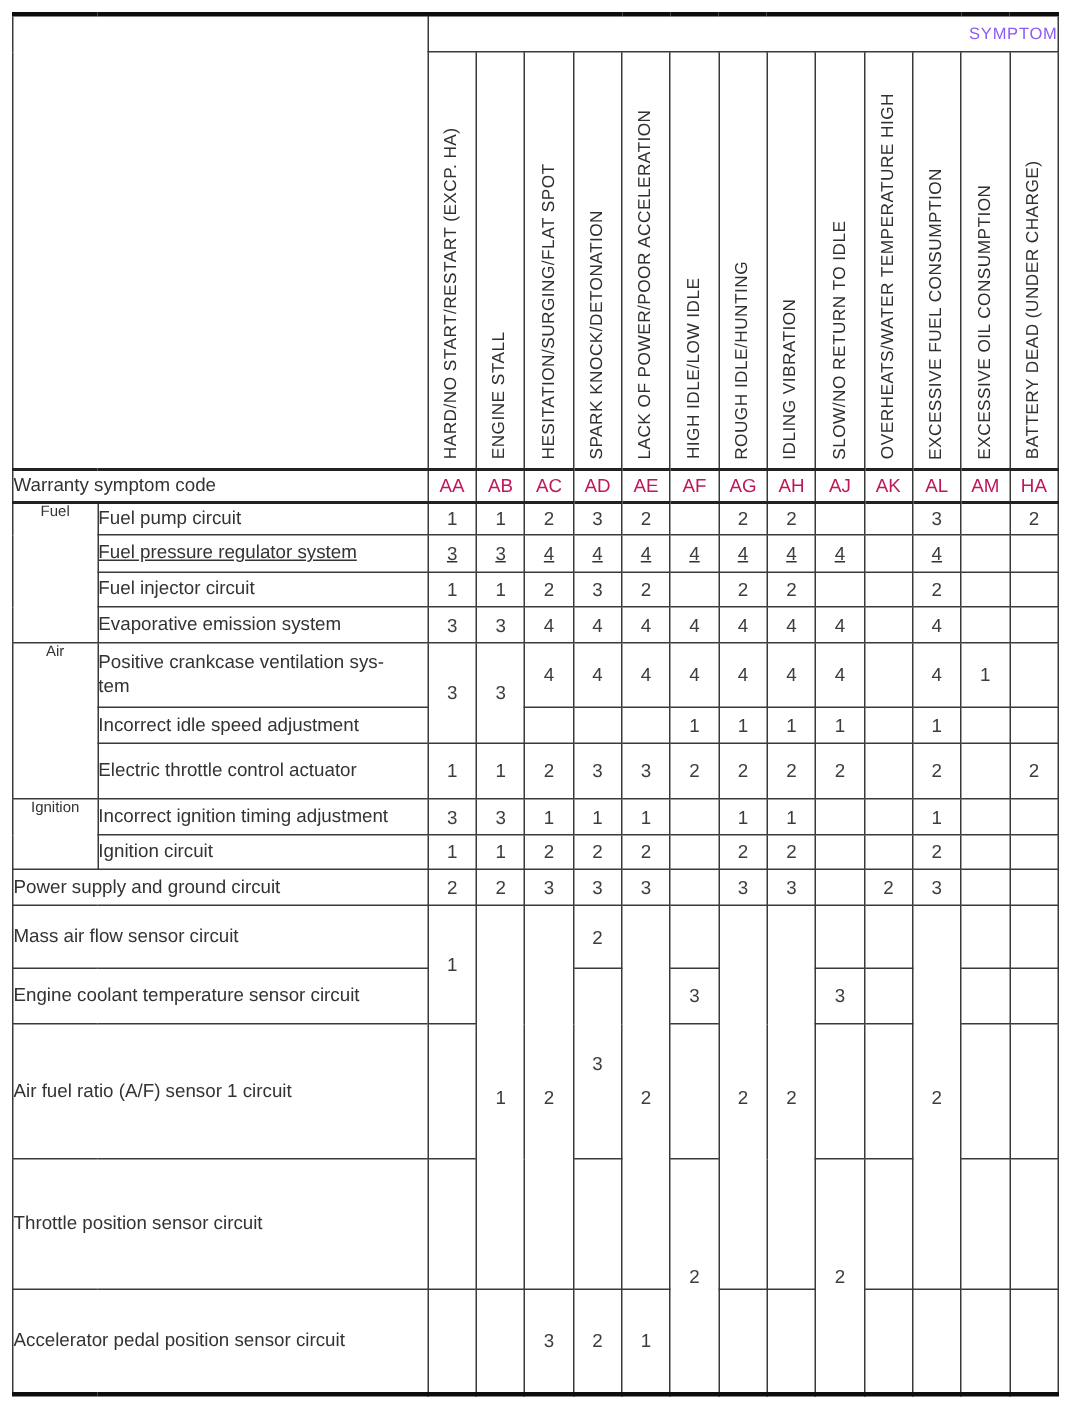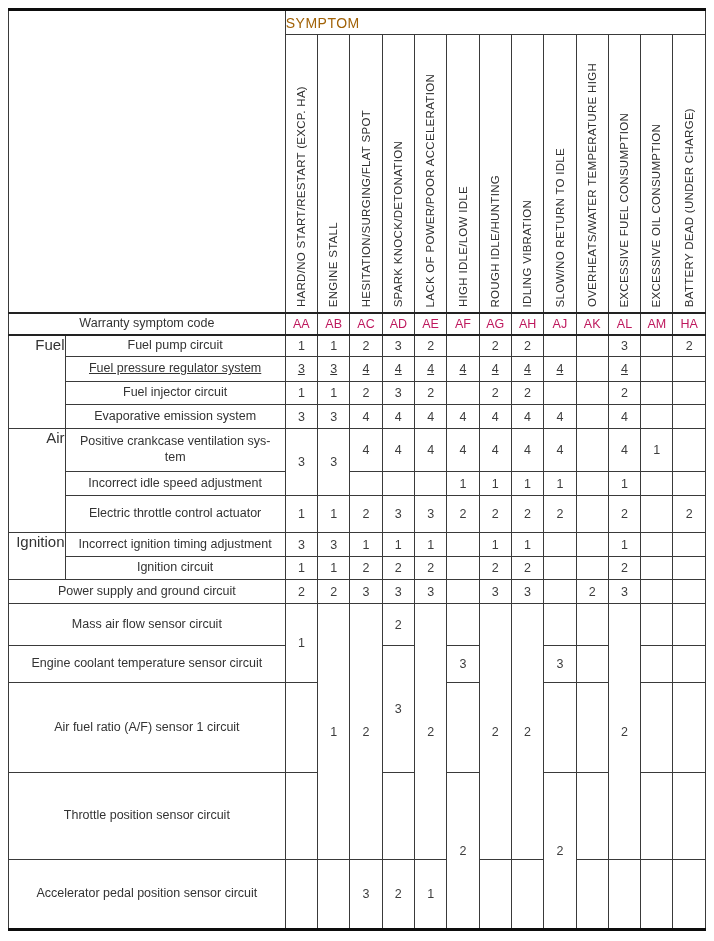--- a/index.html
+++ b/index.html
@@ -25,54 +25,54 @@
   table.sym td {
     border: 1px solid #3a3a3a;
     padding: 0;
     overflow: hidden;
     box-sizing: border-box;
   }
   
   td.corner { background: #ffffff; }
   
   td.band {
-    text-align: left;
+    text-align: right;
     vertical-align: middle;
-    font-size: 14px;
+    font-size: 11px;
     letter-spacing: 0.5px;
-    color: #a16207;
+    color: #8b5cf6;
   }
   
   td.vh {
     vertical-align: bottom;
     text-align: center;
     padding-bottom: 5px;
     padding-top: 4px;
   }
   .vtext {
     display: inline-block;
     writing-mode: vertical-rl;
     transform: rotate(180deg);
     white-space: nowrap;
     font-size: 11.5px;
     letter-spacing: 0.3px;
     line-height: 1.1;
     color: #2f2f2f;
   }
   
   td.grp {
-    text-align: right;
+    text-align: center;
     vertical-align: top;
     padding: 4px 3px 0 5px;
-    font-size: 15px;
+    font-size: 10px;
     white-space: pre-line;
   }
   
   td.lab {
-    text-align: center;
+    text-align: left;
     vertical-align: middle;
     padding: 2px 3px 2px 5px;
     font-size: 12.5px;
     line-height: 1.25;
     white-space: pre-line;
   }
   
   td.code {
     text-align: center;
     vertical-align: middle;

